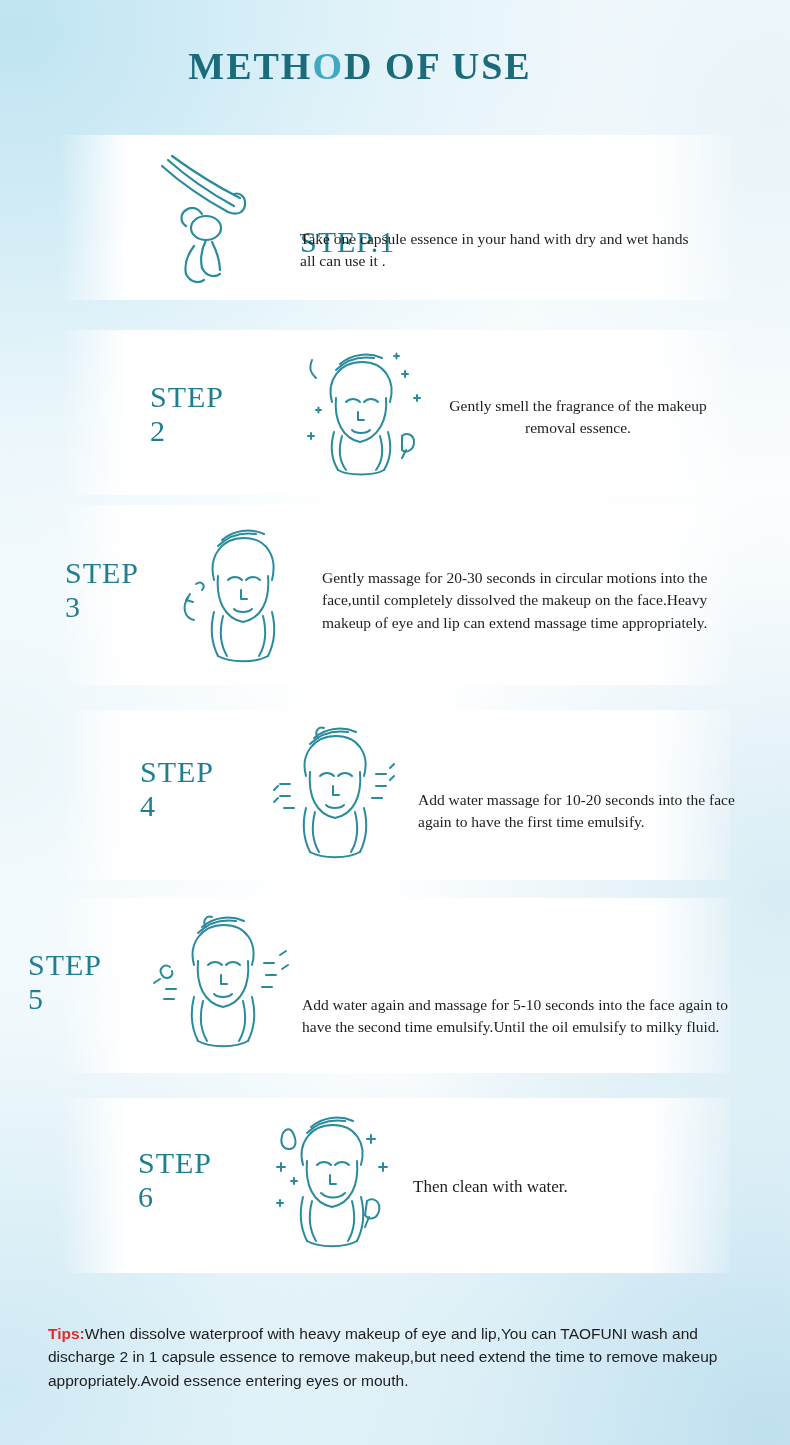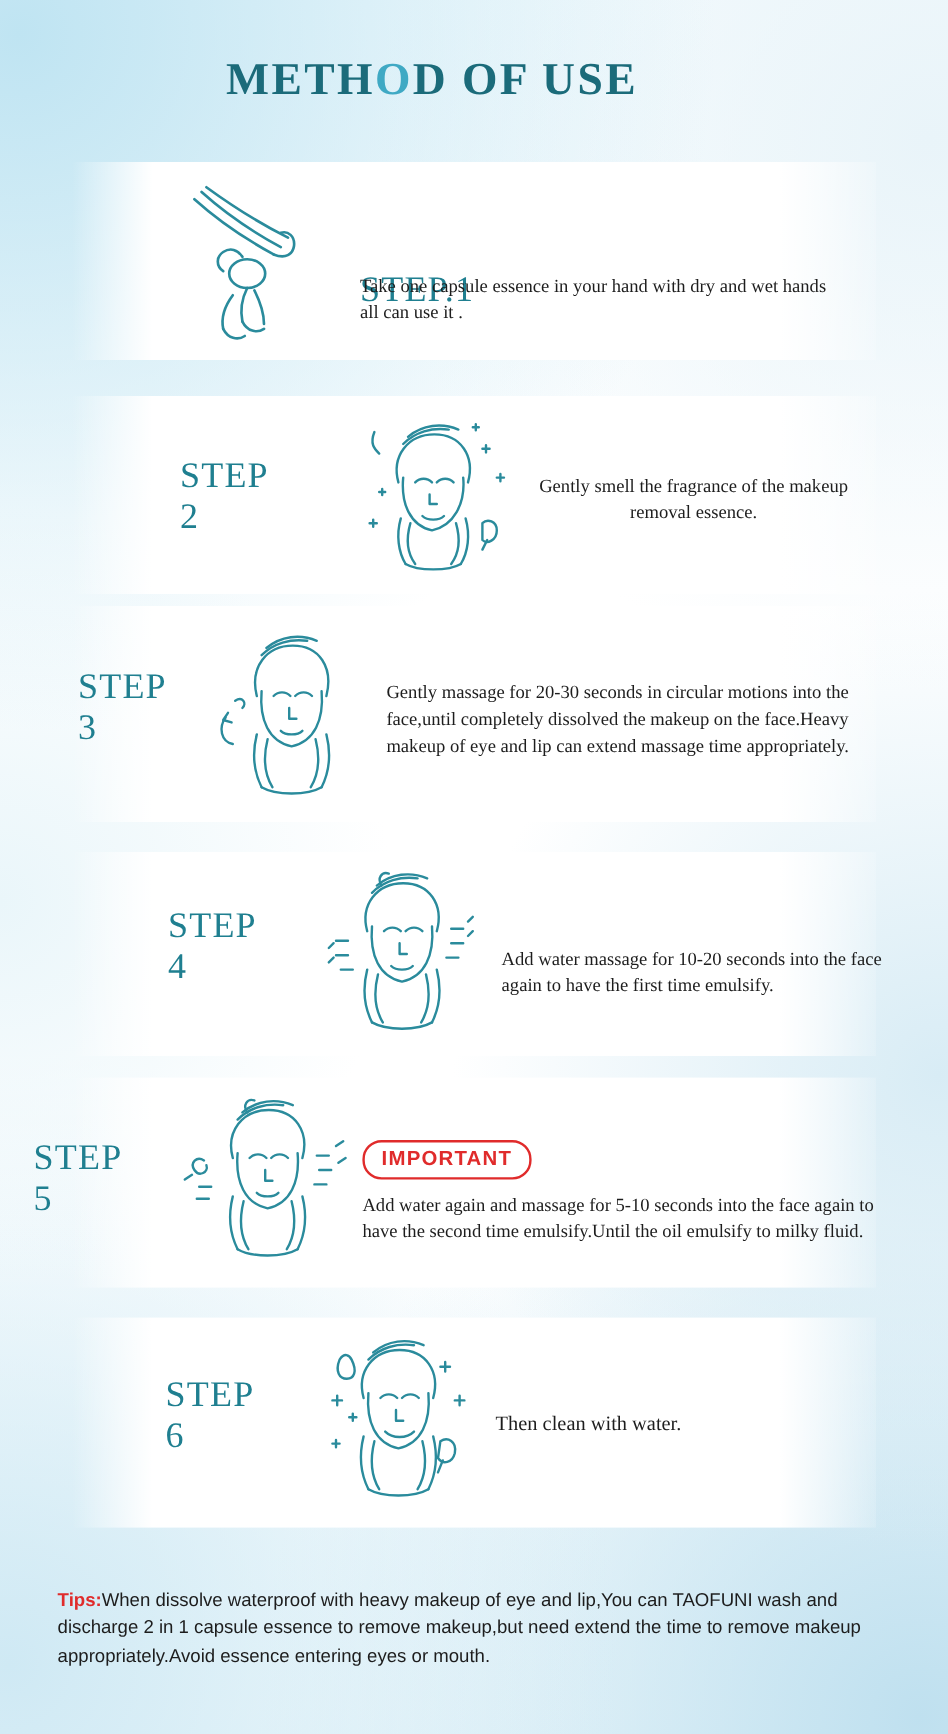--- a/index.html
+++ b/index.html
@@ -258,21 +258,20 @@
       <path d="M58 136 C70 143, 96 143, 108 136"></path>
       <path d="M30 62 C24 58, 18 64, 22 70 C26 76, 34 72, 32 66"></path>
       <path d="M26 84 L36 84 M24 94 L34 94"></path>
       <path d="M14 78 L20 74"></path>
       <path d="M124 58 L134 58 M126 70 L136 70 M122 82 L132 82"></path>
       <path d="M140 50 L146 46 M142 64 L148 60"></path>
       <path d="M66 22 C62 16, 66 10, 72 12"></path>
     </svg>
   </div>
 
-  <div class="important" style="left:302px;top:950px;">IMPORTANT</div>
   <div class="body-text" style="left:302px;top:994px;width:448px;">Add water again and massage for 5-10 seconds into the face again to have the second time emulsify.Until the oil emulsify to milky fluid.</div>
 
   <div class="band" style="top:1098px;height:175px;"></div>
 
   <div class="step-label" style="left:138px;top:1148px;width:120px;">
     <span class="big">STEP</span>
     <span class="num">6</span>
   </div>
 
   <div class="art" style="left:255px;top:1105px;">

